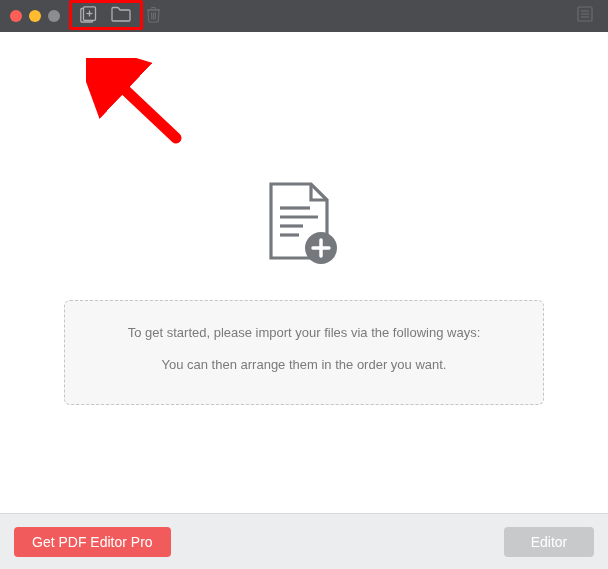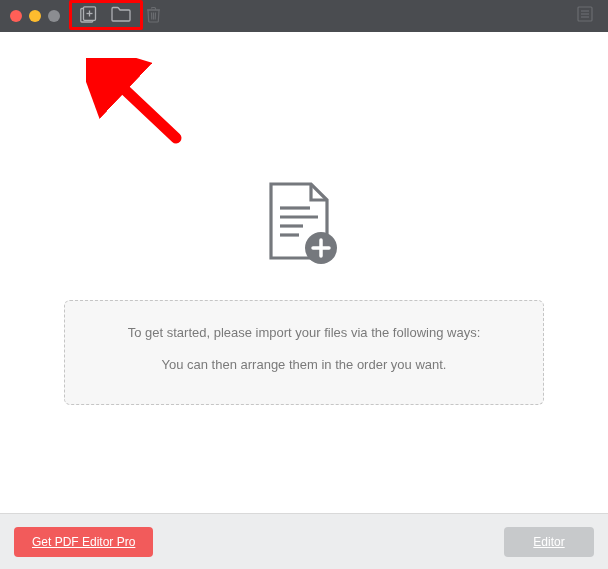--- a/index.html
+++ b/index.html
@@ -109,27 +109,26 @@
     border-top: 1px solid #d9d9d9;
     display: flex;
     align-items: center;
     justify-content: space-between;
     padding: 0 14px;
   }
   .btn {
     height: 30px;
     padding: 0 18px;
     border-radius: 4px;
-    font-size: 12px;
+    font-size: 14px;
     border: none;
     cursor: pointer;
     display: flex;
     align-items: center;
     justify-content: center;
-    text-decoration: underline;
   }
   .btn-red {
     background: #f25b5b;
     color: #fff;
   }
   .btn-disabled {
     background: #c7c9cb;
     color: #fff;
     cursor: default;
     min-width: 90px;

